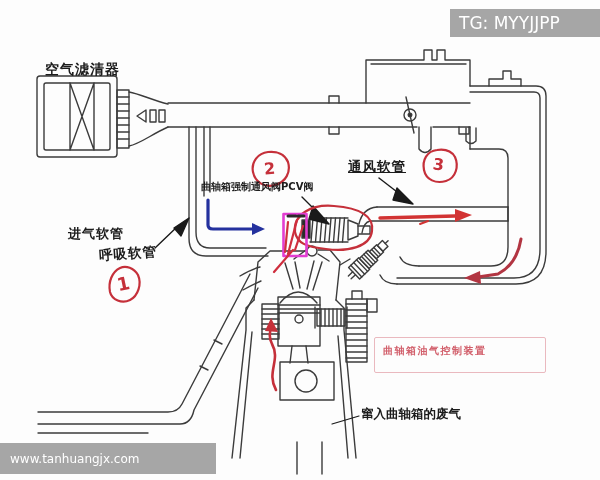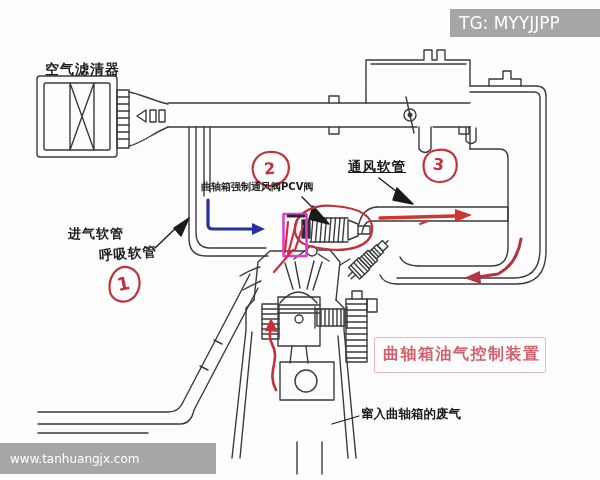--- a/index.html
+++ b/index.html
@@ -9,21 +9,21 @@
   }
   #artwork{position:absolute;left:0;top:0;}
   .lbl{position:absolute;color:#1c1c1c;font-weight:bold;white-space:nowrap;line-height:1.1;}
   .lbl-air{left:45px;top:50px;font-size:14px;letter-spacing:1px;margin-top:12px;}
   .lbl-pcv{left:201px;top:181px;font-size:10px;}
   .lbl-vent{left:348px;top:159px;font-size:13.5px;letter-spacing:1px;text-decoration:underline;}
   .lbl-intake{left:68px;top:227px;font-size:13px;letter-spacing:1px;}
   .lbl-breather{left:99px;top:246px;font-size:13.5px;letter-spacing:1px;transform:rotate(-4deg);}
   .lbl-blowby{left:361px;top:407px;font-size:12.5px;text-align:center;}
   .lbl-ctrl{
-    left:383px;top:345px;font-size:16px;letter-spacing:1.5px;color:#d2606c;
+    left:383px;top:345px;font-size:10px;letter-spacing:1.5px;color:#d2606c;
   }
   .ctrl-box{
     position:absolute;left:374px;top:337px;width:170px;height:34px;
     border:1.5px solid #eab9bf;border-radius:2px;
   }
   .num{position:absolute;font-weight:bold;color:#c5303a;}
   .num-1{left:117px;top:273px;font-size:18px;transform:rotate(-12deg);}
   .num-2{left:264px;top:159px;font-size:16px;transform:rotate(-5deg);}
   .num-3{left:433px;top:155px;font-size:16px;transform:rotate(7deg);}
   .wm{

